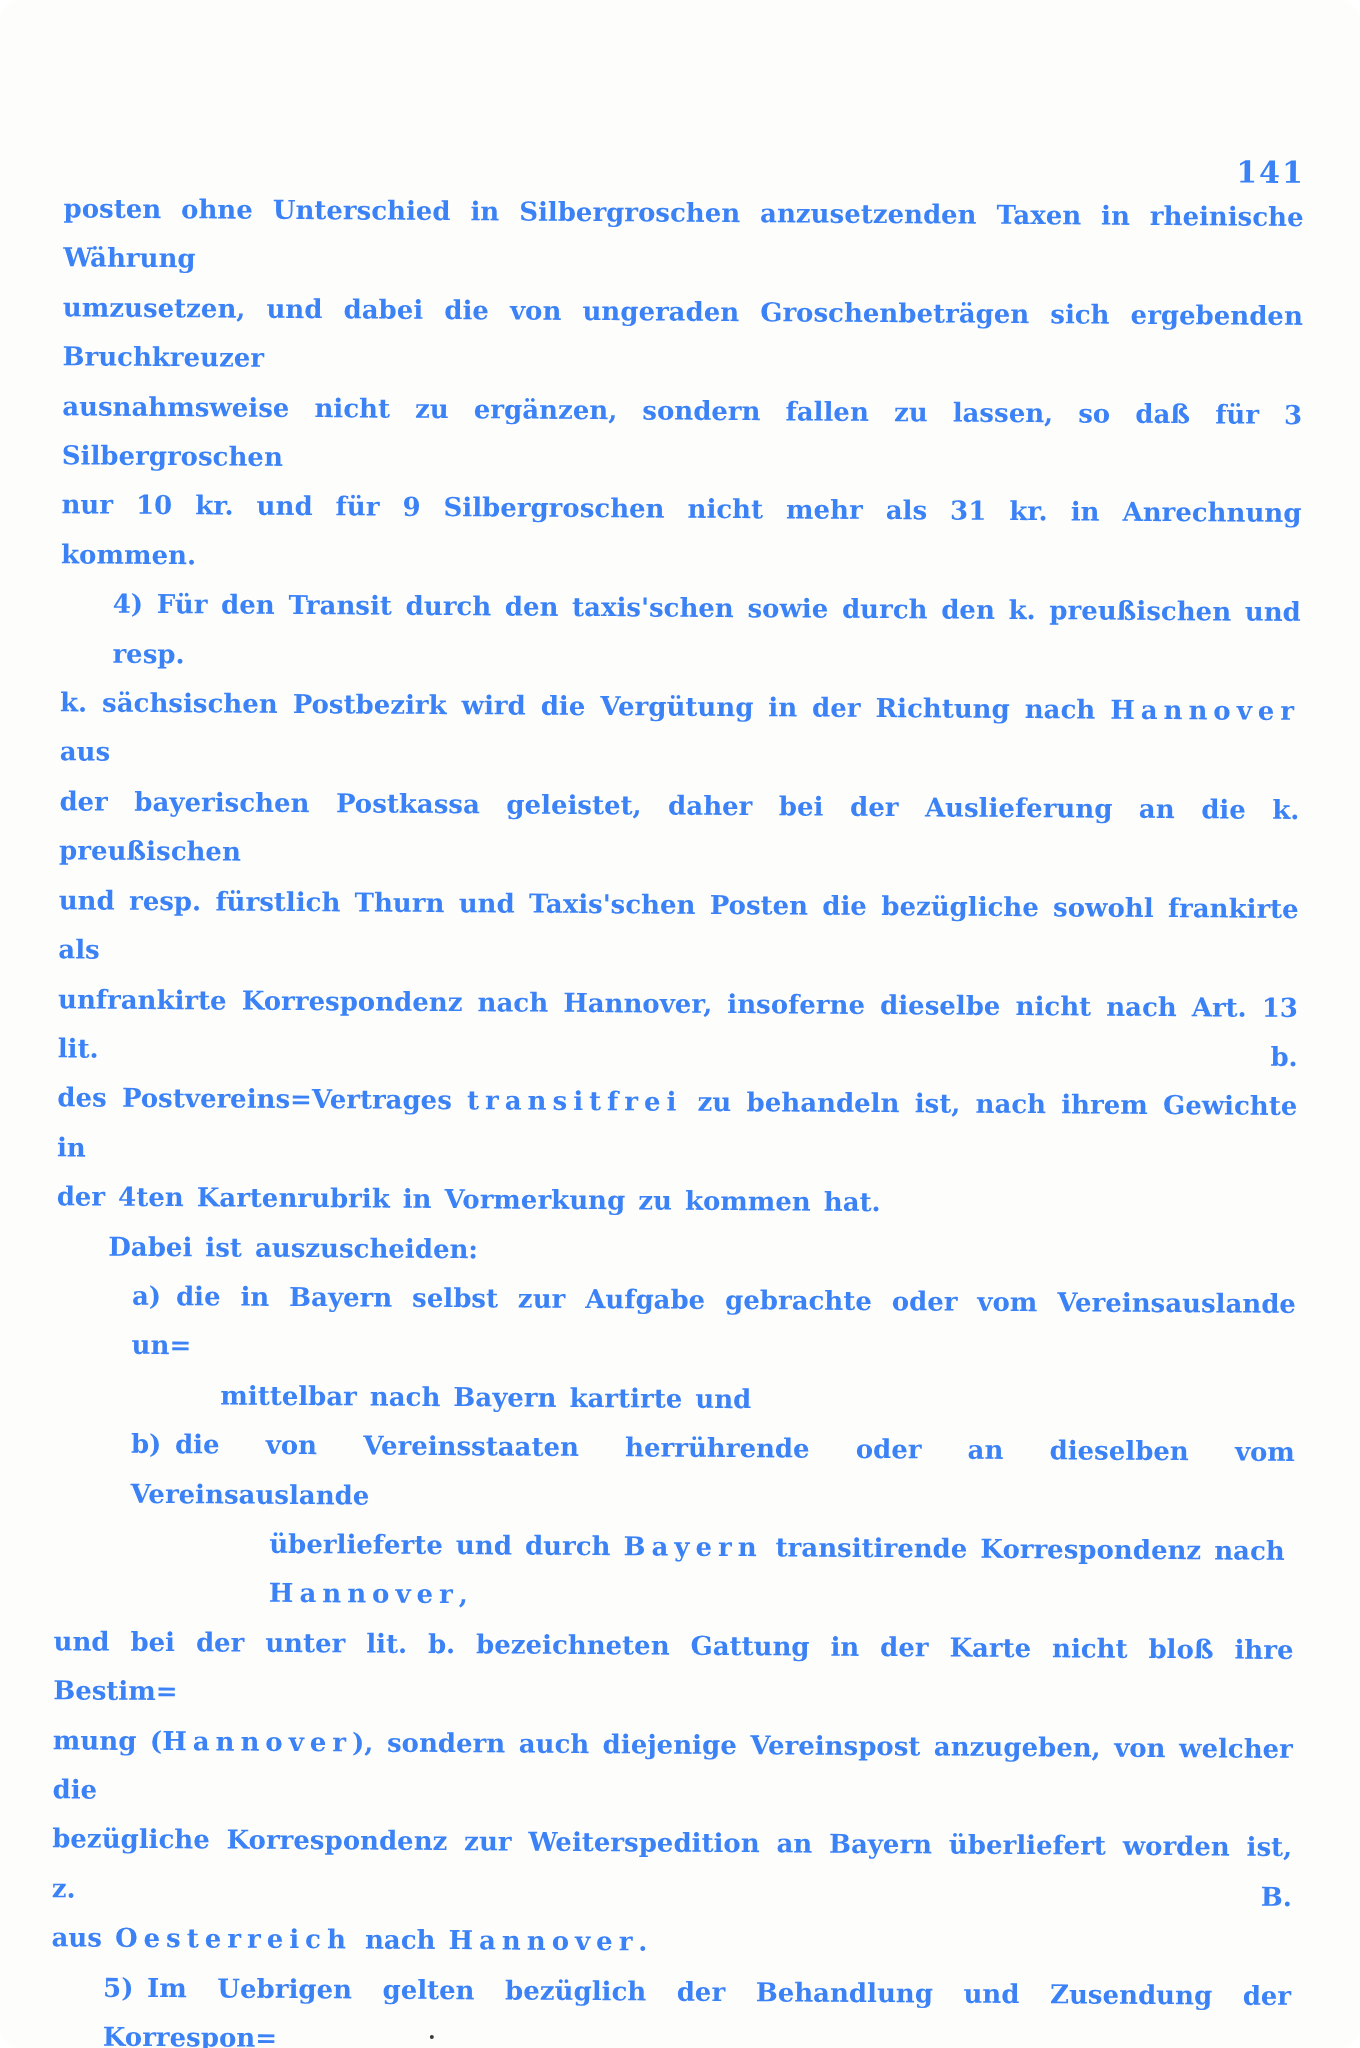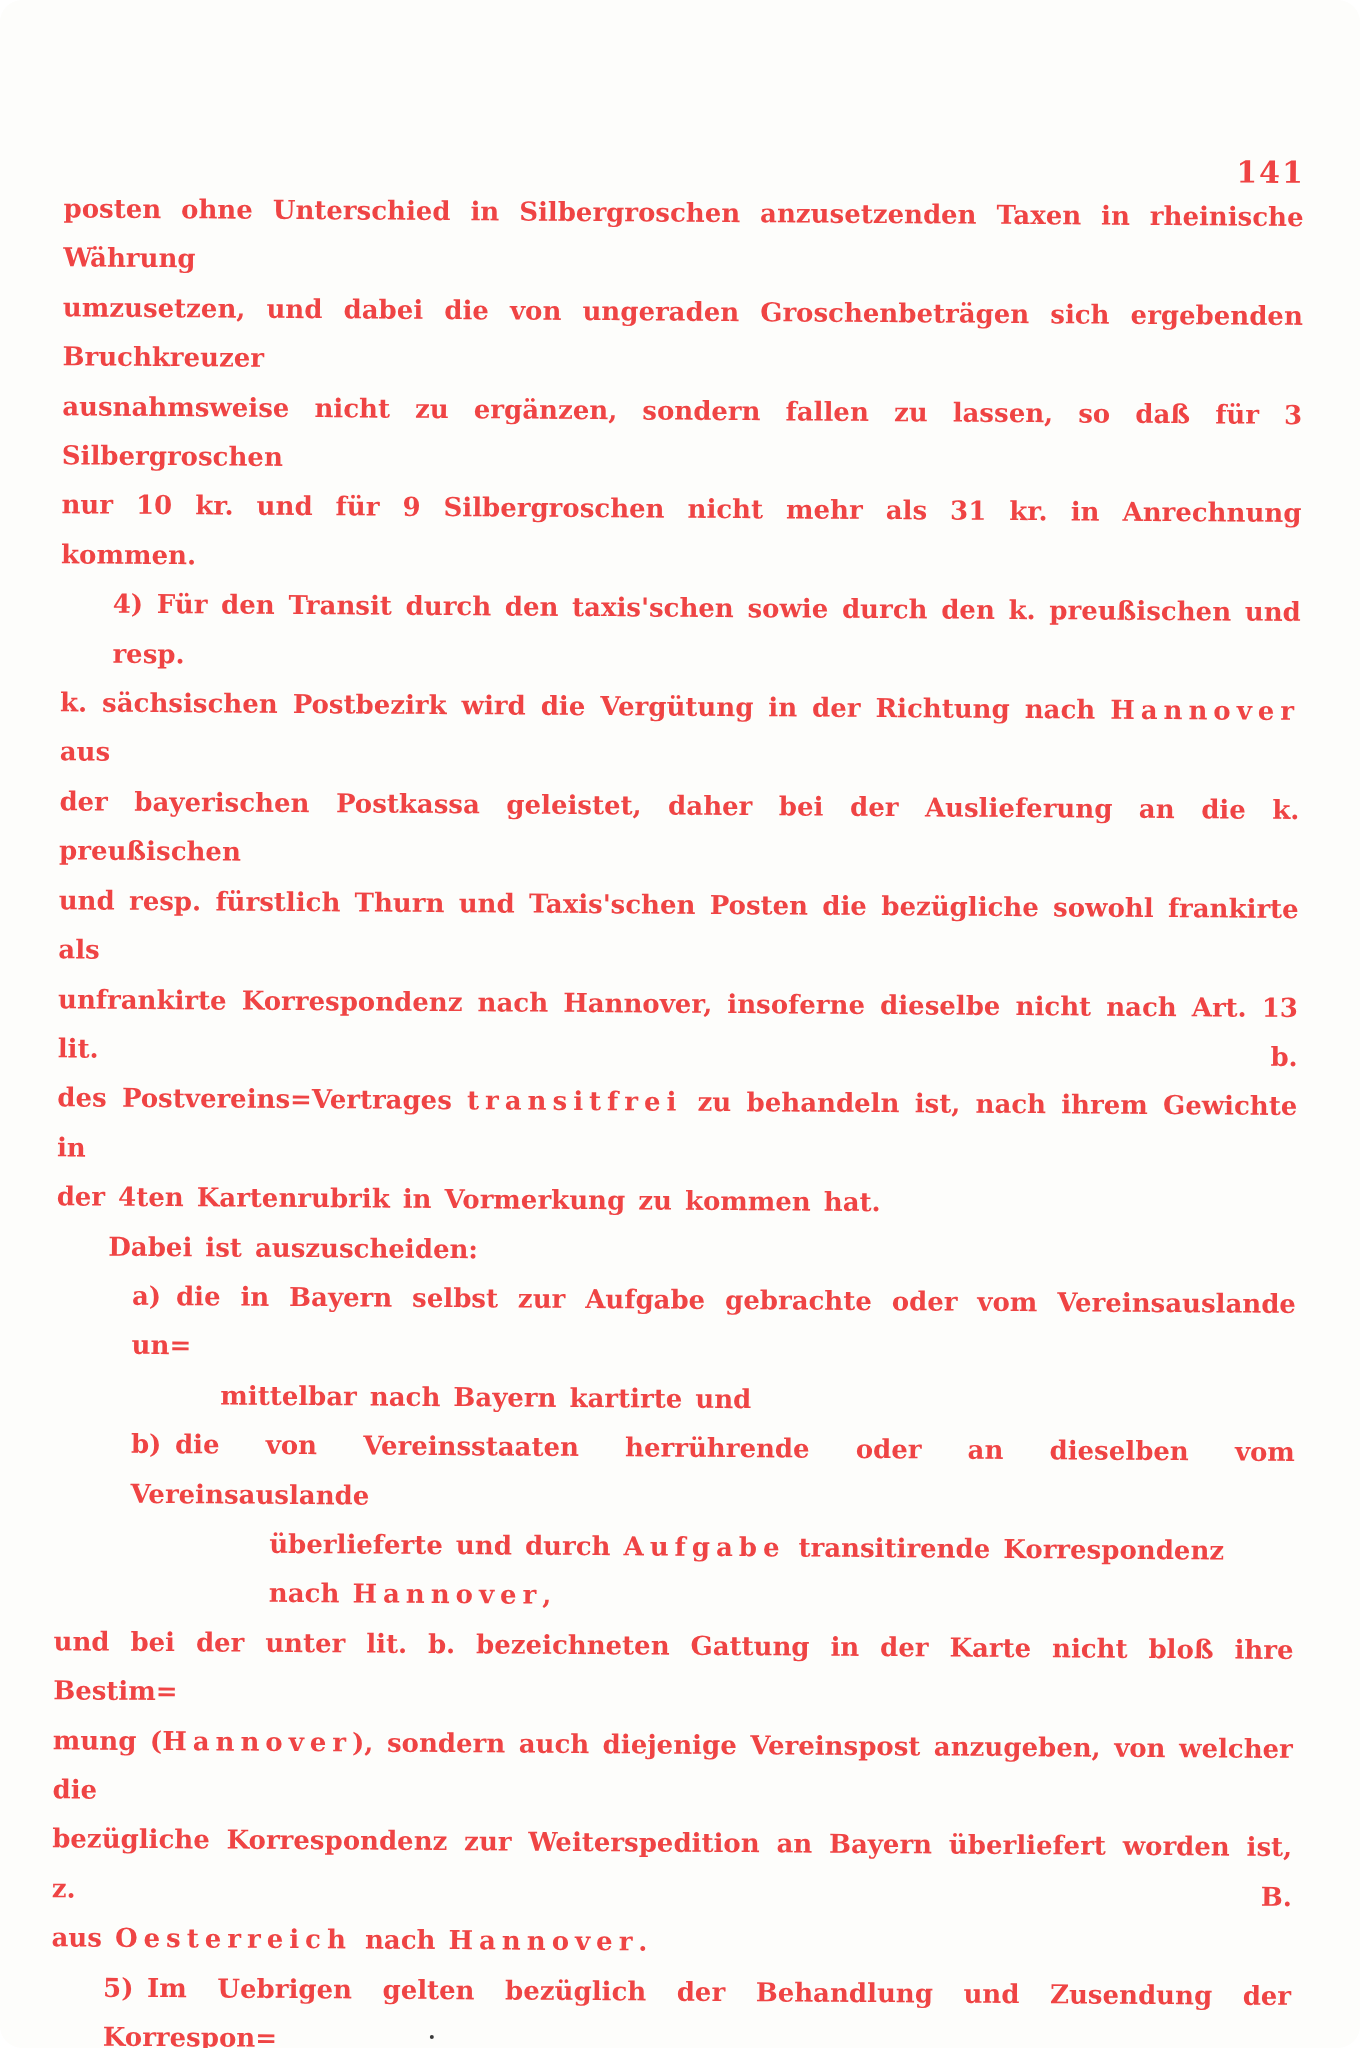--- a/index.html
+++ b/index.html
@@ -11,21 +11,21 @@
   body {
     width: 1360px;
     height: 2048px;
     position: relative;
     overflow: hidden;
   }
   .sheet {
     position: absolute;
     inset: 0;
     background: #fdfdfb;
-    color: #ef4444;
+    color: #3b82f6;
     font-family: "DejaVu Serif", "Liberation Serif", serif;
     font-weight: bold;
     border-radius: 22px;
   }
   .rot {
     position: absolute;
     left: 0;
     top: 0;
     width: 100%;
     height: 100%;
@@ -93,21 +93,21 @@
         <div class="line m0 just">k. sächsischen Postbezirk wird die Vergütung in der Richtung nach <span class="gesperrt">Hannover</span> aus</div>
         <div class="line m0 just">der bayerischen Postkassa geleistet, daher bei der Auslieferung an die k. preußischen</div>
         <div class="line m0 just">und resp. fürstlich Thurn und Taxis'schen Posten die bezügliche sowohl frankirte als</div>
         <div class="line m0 just">unfrankirte Korrespondenz nach Hannover, insoferne dieselbe nicht nach Art. 13 lit. b.</div>
         <div class="line m0 just">des Postvereins=Vertrages <span class="gesperrt">transitfrei</span> zu behandeln ist, nach ihrem Gewichte in</div>
         <div class="line m0">der 4ten Kartenrubrik in Vormerkung zu kommen hat.</div>
         <div class="line p">Dabei ist auszuscheiden:</div>
         <div class="line li just"><span class="marker">a)</span>die in Bayern selbst zur Aufgabe gebrachte oder vom Vereinsauslande un=</div>
         <div class="line c2">mittelbar nach Bayern kartirte und</div>
         <div class="line li just"><span class="marker">b)</span>die von Vereinsstaaten herrührende oder an dieselben vom Vereinsauslande</div>
-        <div class="line c3">überlieferte und durch <span class="gesperrt">Aufgabe</span> transitirende Korrespondenz nach <span class="gesperrt">Hannover</span>,</div>
+        <div class="line c3">überlieferte und durch <span class="gesperrt">Bayern</span> transitirende Korrespondenz nach <span class="gesperrt">Hannover</span>,</div>
         <div class="line m0 just">und bei der unter lit. b. bezeichneten Gattung in der Karte nicht bloß ihre Bestim=</div>
         <div class="line m0 just">mung (<span class="gesperrt">Hannover</span>), sondern auch diejenige Vereinspost anzugeben, von welcher die</div>
         <div class="line m0 just">bezügliche Korrespondenz zur Weiterspedition an Bayern überliefert worden ist, z. B.</div>
         <div class="line m0">aus <span class="gesperrt">Oesterreich</span> nach <span class="gesperrt">Hannover</span>.</div>
         <div class="line p just"><span class="marker">5)</span>Im Uebrigen gelten bezüglich der Behandlung und Zusendung der Korrespon=</div>
       </main>
     <div class="speck" style="left:443px; top:2034px;"></div>
   </div>
 </div>
 

